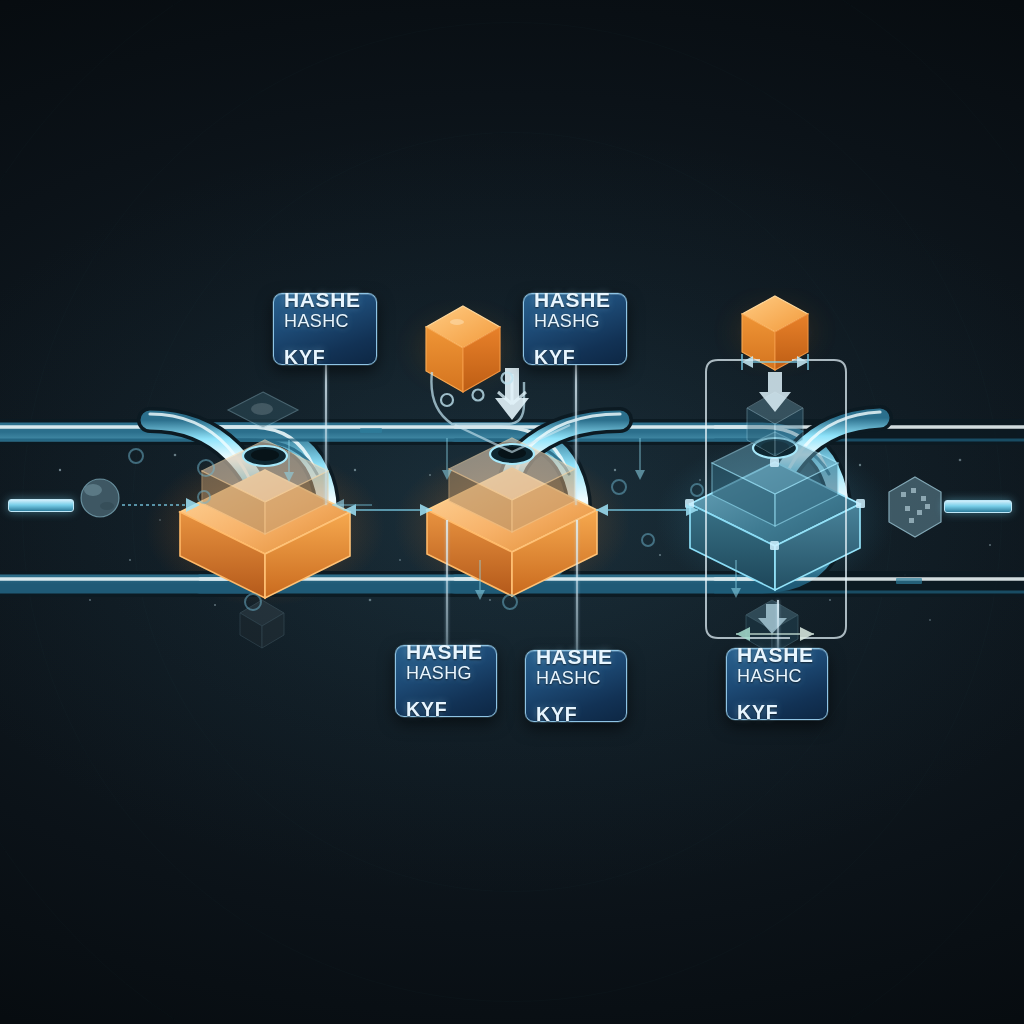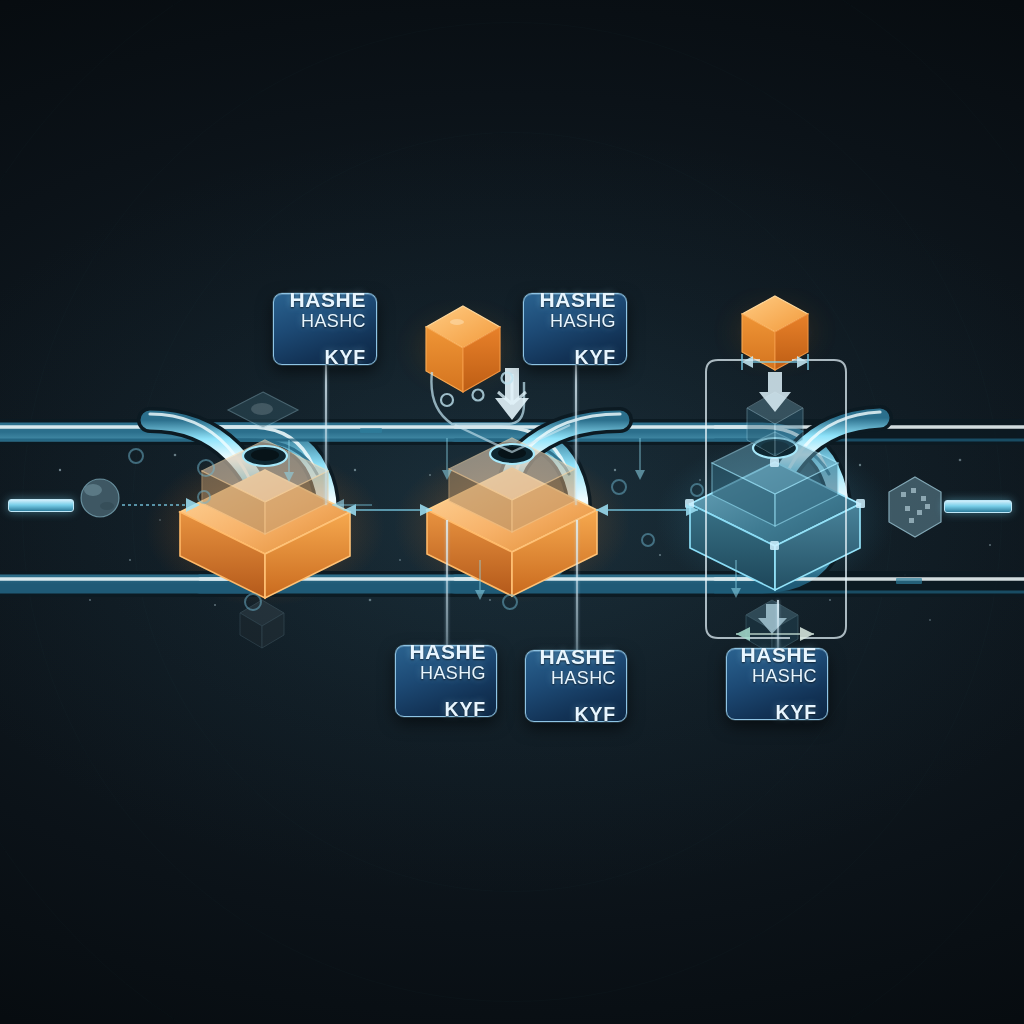--- a/index.html
+++ b/index.html
@@ -32,21 +32,21 @@
 
   
   .label-box{
     position:absolute;
     border-radius:9px;
     background:linear-gradient(160deg,#2a628f 0%,#1d4a75 38%,#123255 74%,#0d2744 100%);
     border:1.4px solid #8fc4e4;
     box-shadow:0 0 0 0.5px rgba(150,205,235,.35),
                0 6px 16px rgba(0,0,0,.55),
                inset 0 1px 0 rgba(190,225,245,.28);
-    display:flex;flex-direction:column;align-items:flex-end;justify-content:center;
+    display:flex;flex-direction:column;align-items:flex-start;justify-content:center;
     padding:7px 10px 8px;
     text-align:center;
     line-height:1.06;
     color:#e8f6ff;
     text-shadow:0 1px 2px rgba(0,0,0,.65), 0 0 7px rgba(150,215,245,.45);
   }
   .label-box .l1{font-size:21px;font-weight:700;letter-spacing:.6px;}
   .label-box .l2{font-size:18px;font-weight:400;letter-spacing:.4px;margin-top:1px;}
   .label-box .l3{font-size:19.5px;font-weight:700;letter-spacing:.8px;margin-top:16px;}
 

